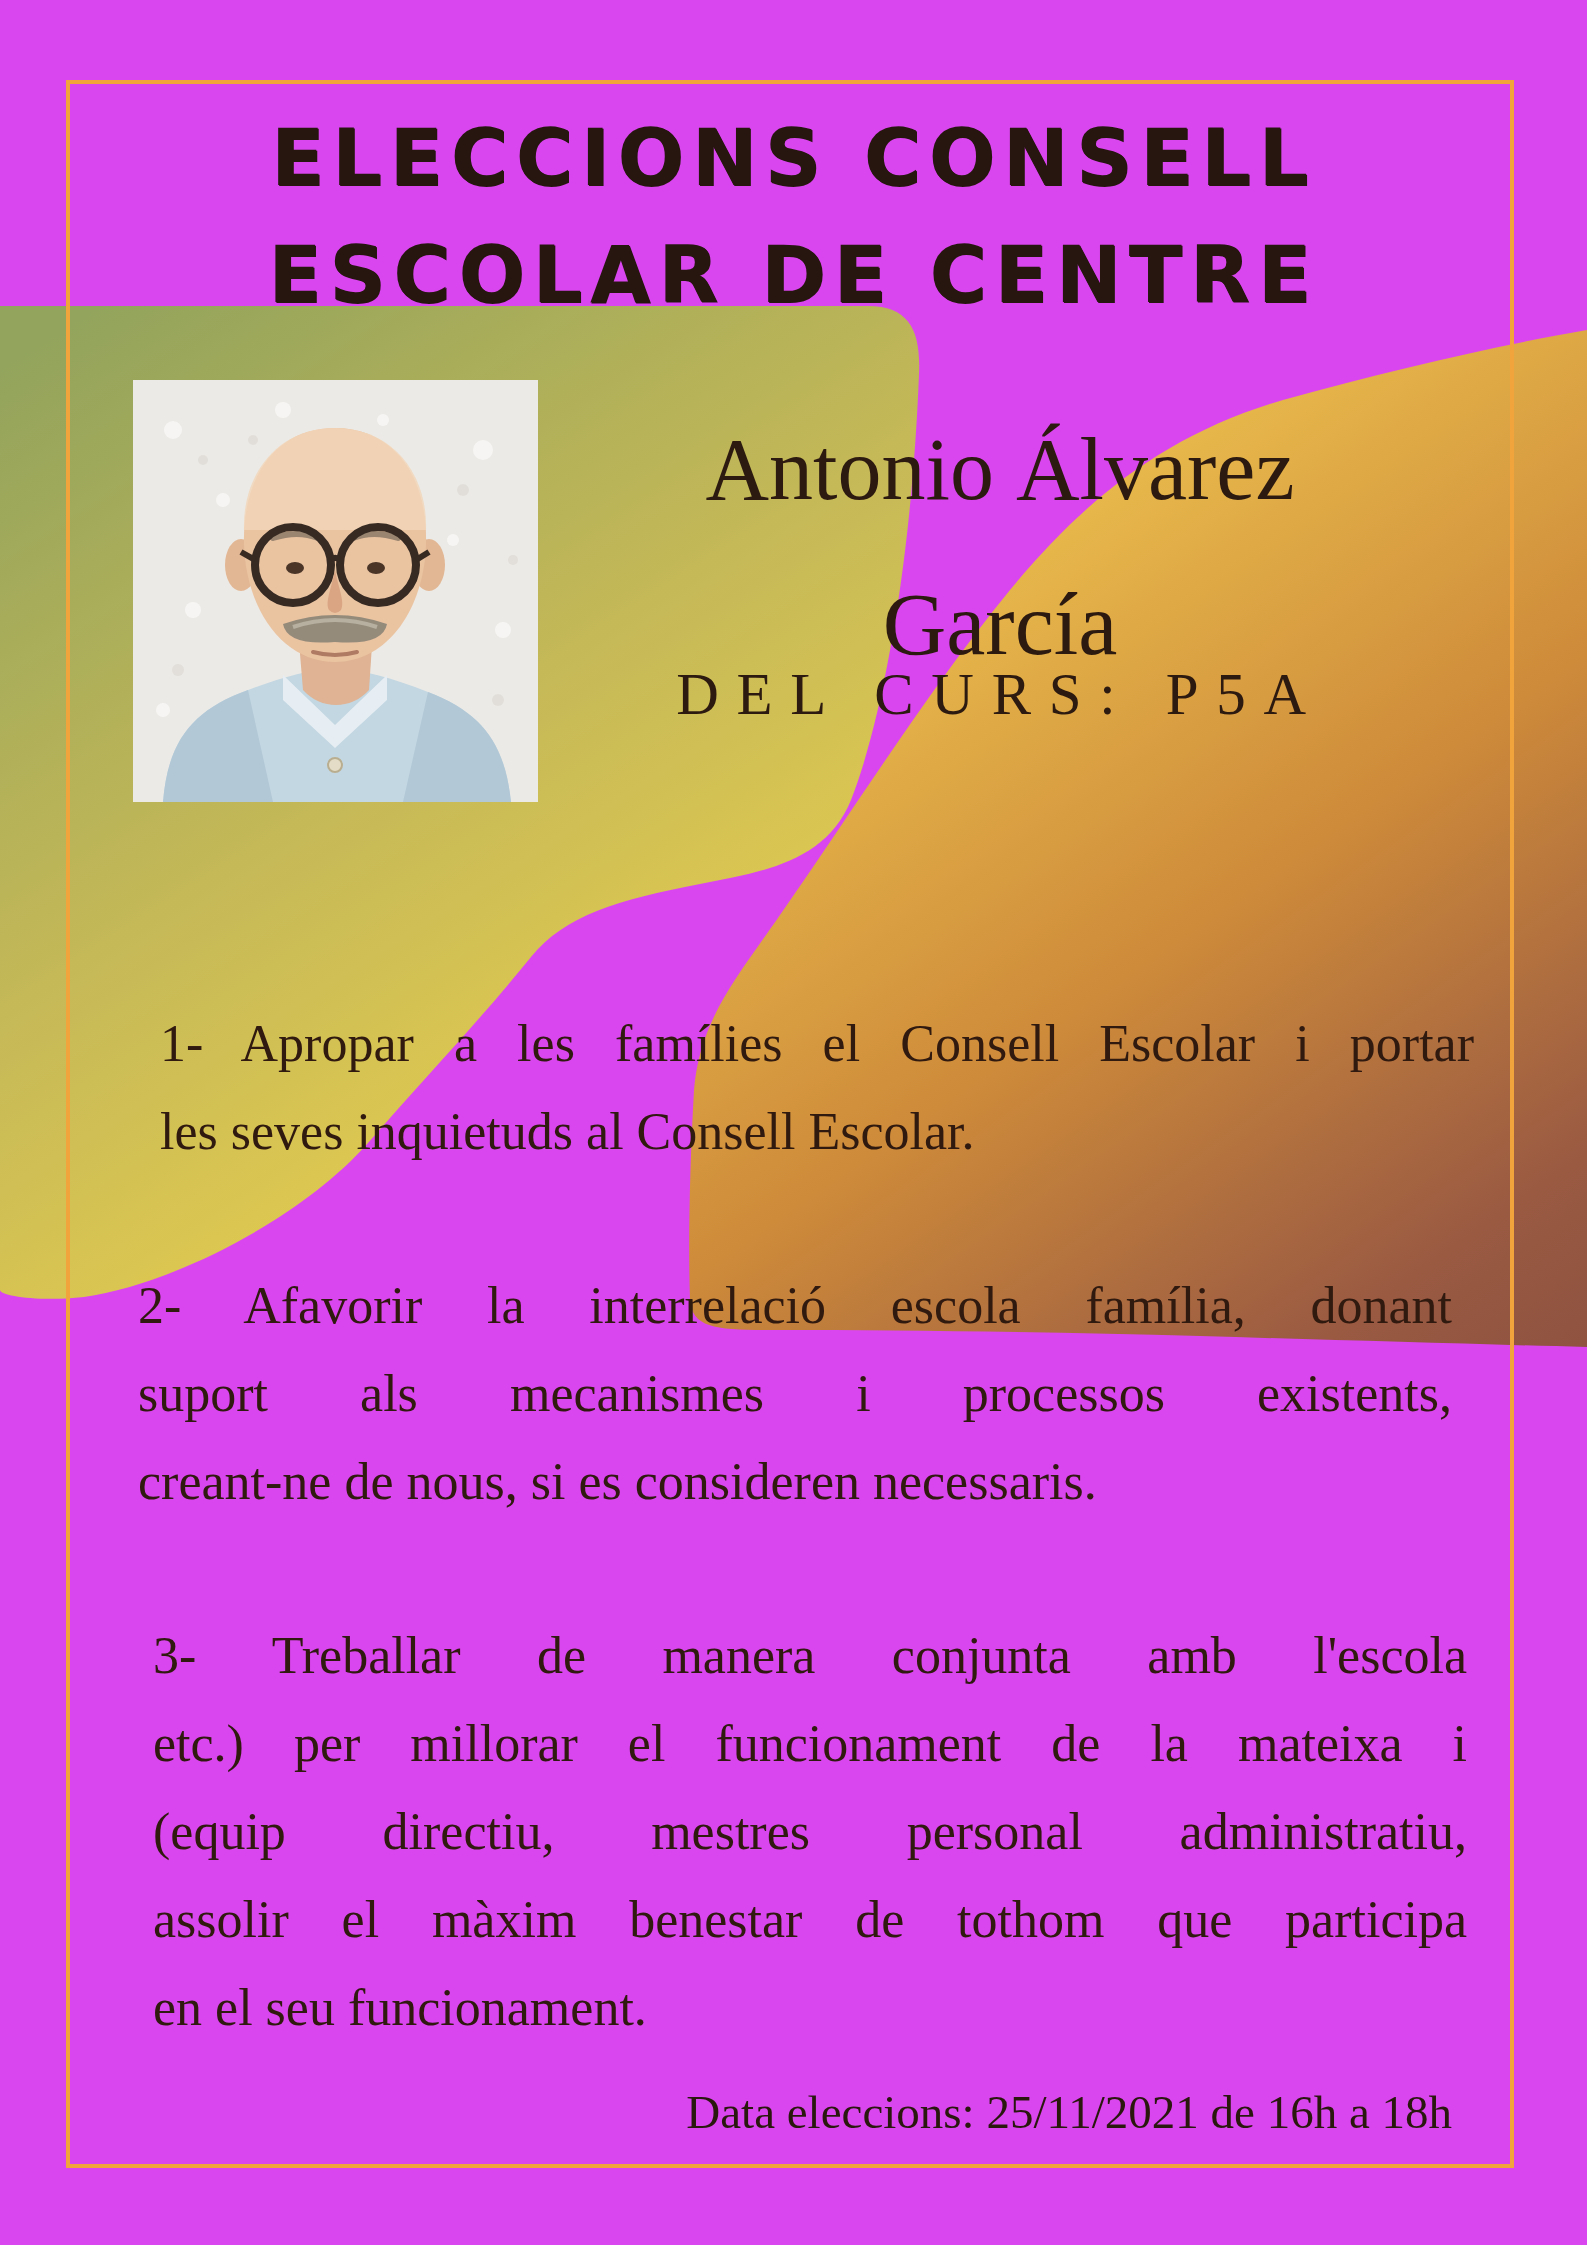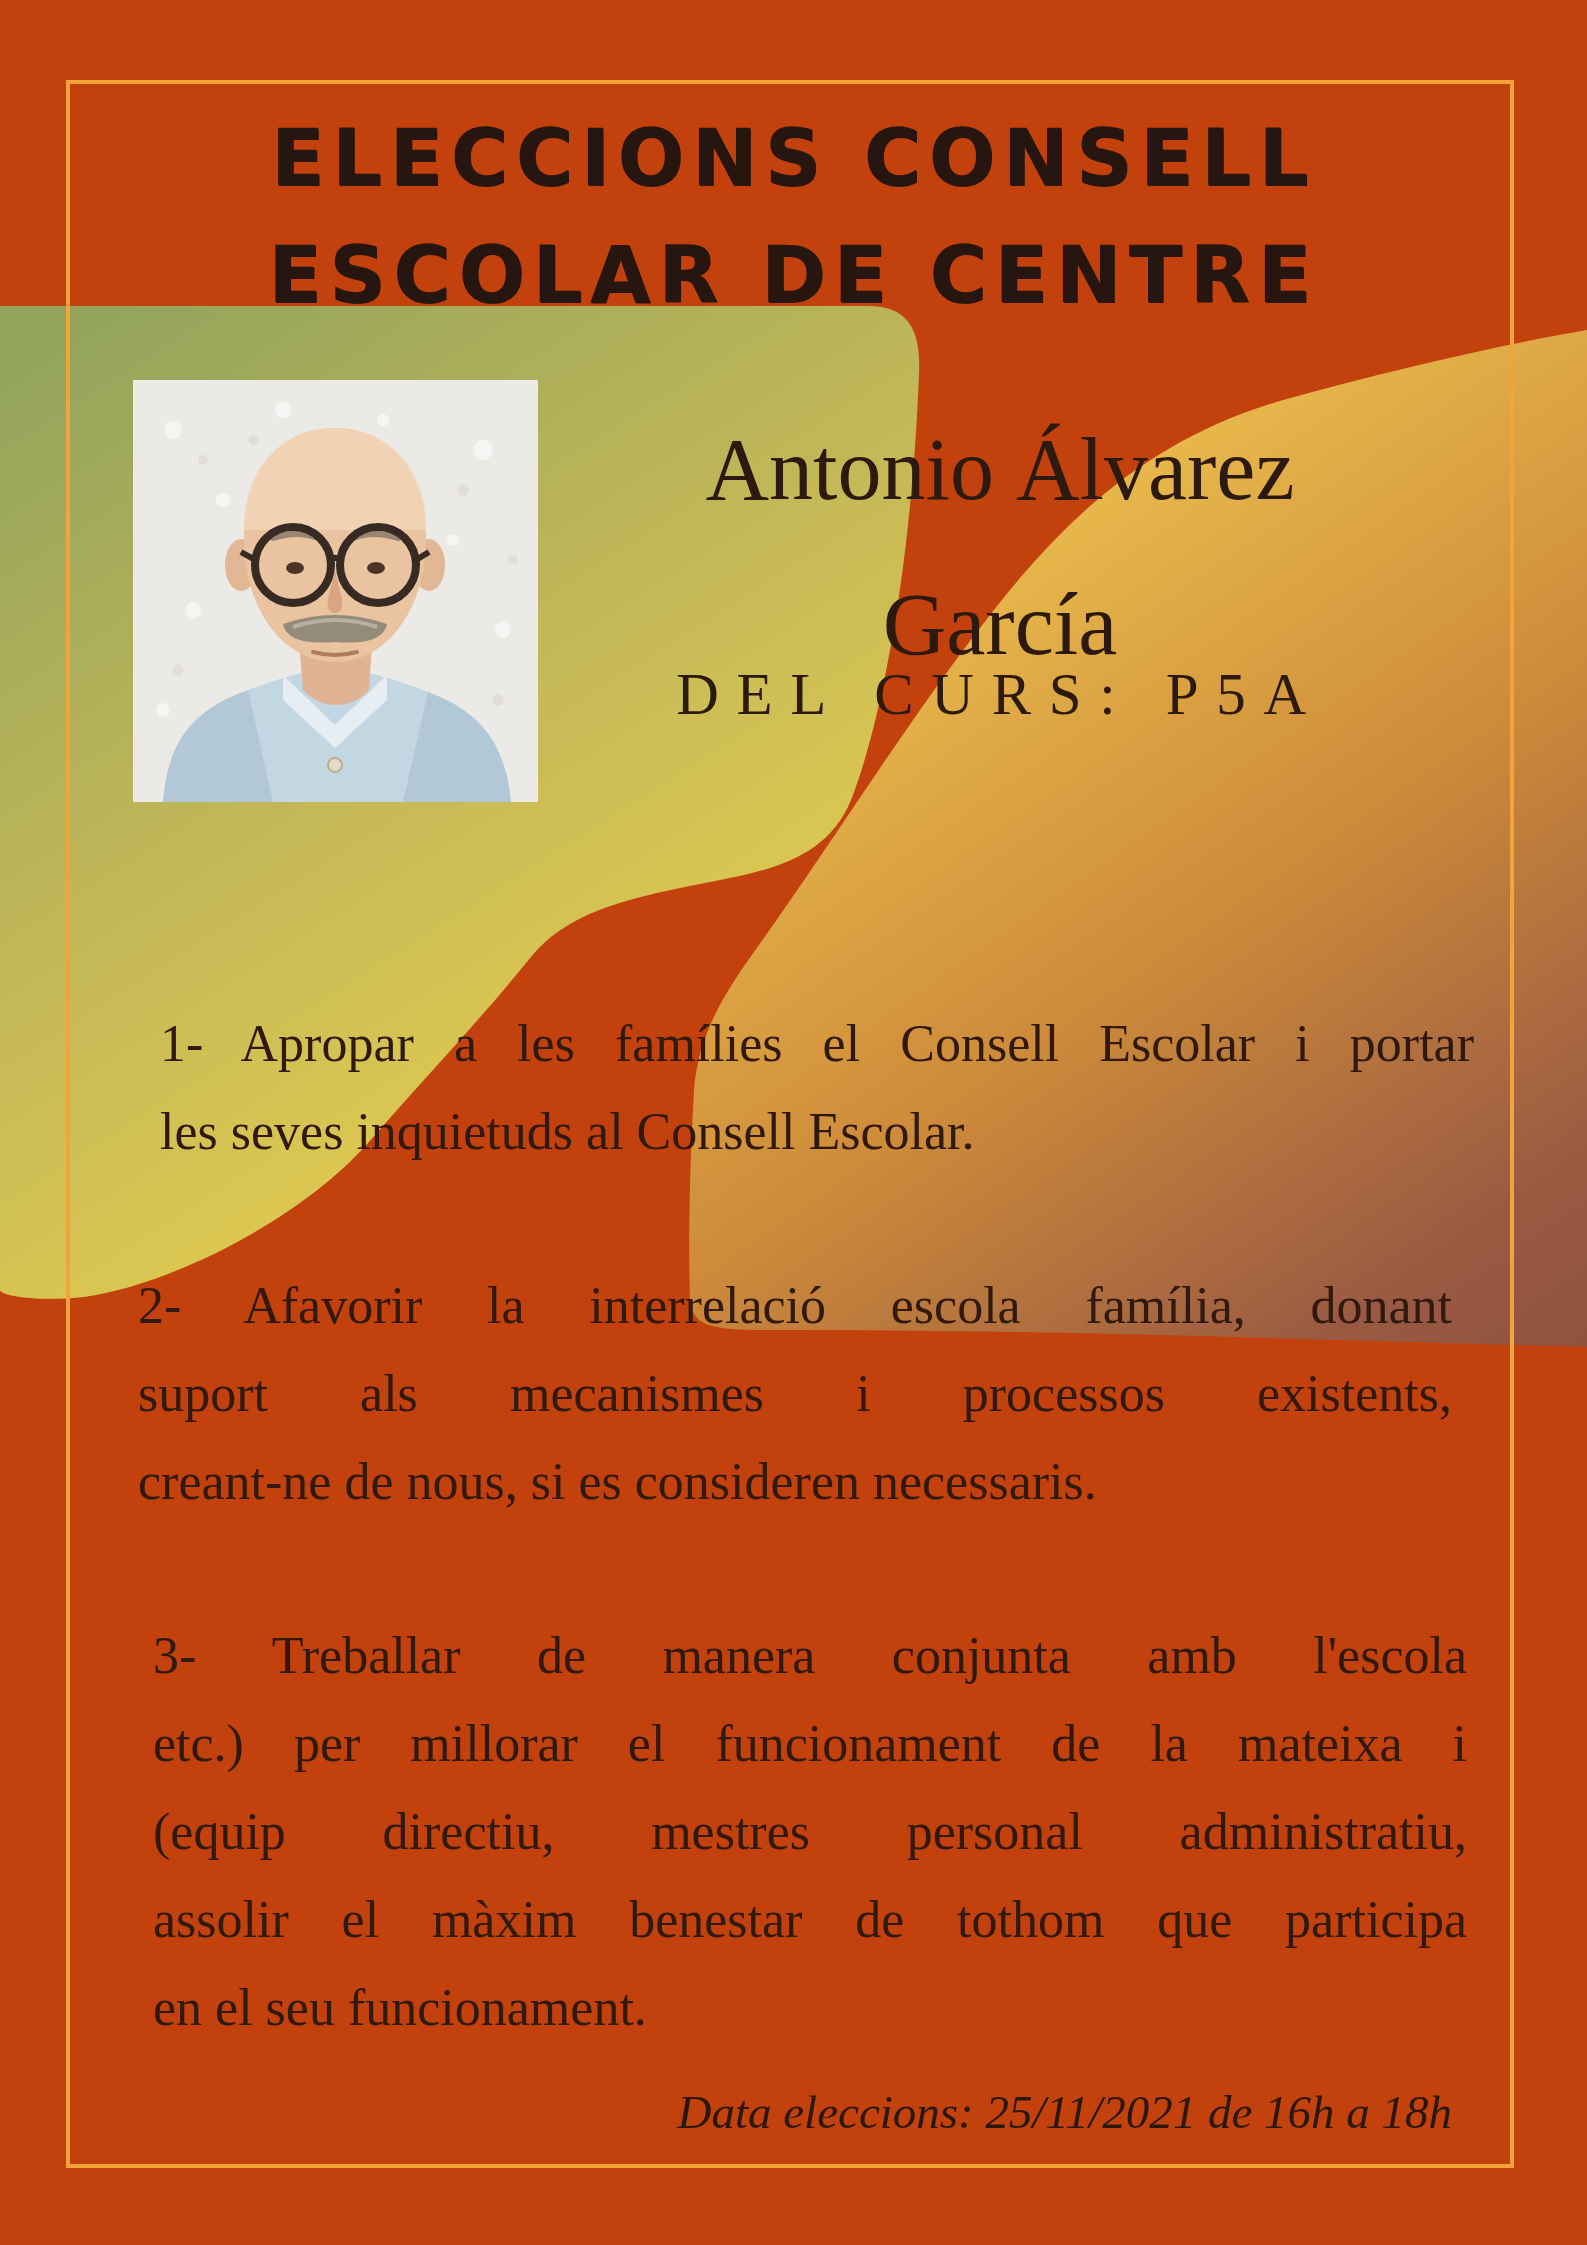--- a/index.html
+++ b/index.html
@@ -1,19 +1,19 @@
 <!DOCTYPE html>
 <html><head>
 <meta charset="utf-8">
 <style>
   html,body{margin:0;padding:0;background:#ffffff;}
   #poster{
     position:relative;
     width:1587px;height:2245px;
-    background:#c2410c;
+    background:#d946ef;
     overflow:hidden;
     font-family:"Liberation Serif", serif;
   }
   #bg-shapes{position:absolute;left:0;top:0;width:1587px;height:2245px;z-index:0;}
   #frame{
     position:absolute;left:66px;top:80px;width:1440px;height:2080px;
     border:4px solid #F2A43C;z-index:2;pointer-events:none;
   }
   .layer{position:absolute;z-index:3;}
   #title{
@@ -57,21 +57,21 @@
   }
   .proposal .pline{text-align:justify;}
   .proposal .pline.jlast{text-align-last:justify;}
   #p1{top:1000px;margin-left:22px;}
   #p2{top:1262px;}
   #p3{top:1612px;margin-left:15px;}
   #election-date{
     left:138px;top:2068px;width:1314px;
     text-align:right;
     font-size:47px;line-height:88px;
-    color:#2A180F;white-space:nowrap;font-style:italic;
+    color:#2A180F;white-space:nowrap;
   }
 </style>
 </head>
 <body>
 
 <div id="poster">
 
   <svg id="bg-shapes" viewBox="0 0 1587 2245" xmlns="http://www.w3.org/2000/svg" aria-hidden="true">
     <defs>
       <linearGradient id="greenGrad" gradientUnits="userSpaceOnUse" x1="100" y1="306" x2="700" y2="1250">

